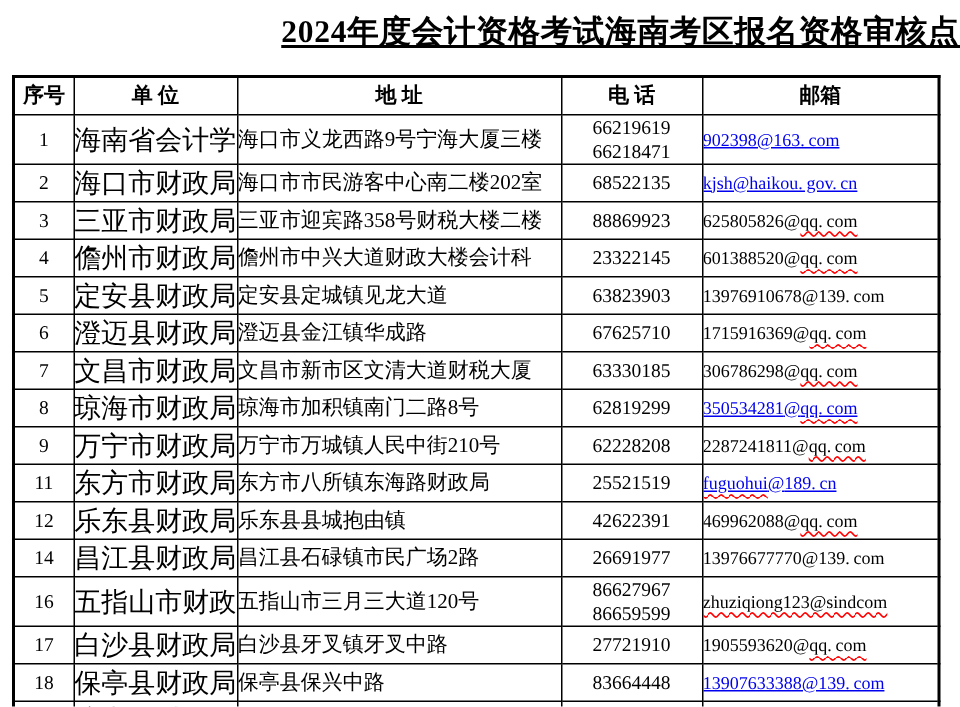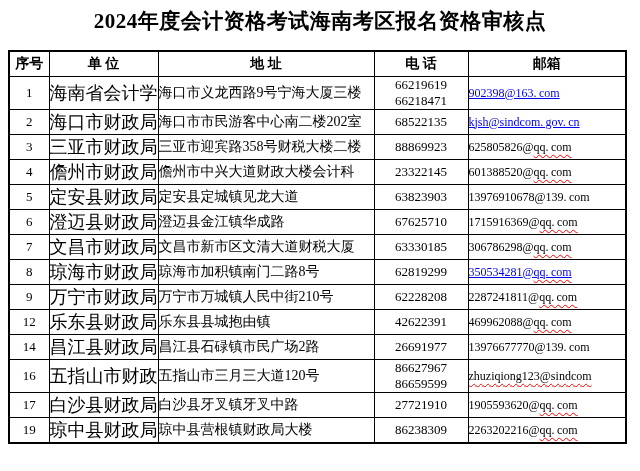--- a/index.html
+++ b/index.html
@@ -3,24 +3,25 @@
 <meta charset="utf-8">
 <style>
   html,body{margin:0;padding:0;background:#ffffff;}
   body{
     width:640px;height:471px;overflow:hidden;
     font-family:"Liberation Serif","DejaVu Serif",serif;
     color:#000;
   }
   .doc-title{
     margin:7px 0 0 0;
-    text-align:center;
+    text-align:right;
     font-size:21px;
     font-weight:bold;
     letter-spacing:0.5px;
+    text-decoration:underline;
   }
   table.review{
     margin:15px 0 0 8px;
     border-collapse:collapse;
     table-layout:fixed;
     width:617px;
     border:2px solid #000;
   }
   table.review th, table.review td{
     border:1px solid #000;
@@ -88,21 +89,21 @@
         </td>
         <td class="c-email"><a class="lnk" href="#">902398@163. com</a></td>
       </tr>
       <tr>
         <td class="c-no">2</td>
         <td class="c-unit">海口市财政局</td>
         <td class="c-addr">海口市市民游客中心南二楼202室</td>
         <td class="c-phone">
           <div>68522135</div>
         </td>
-        <td class="c-email"><a class="lnk" href="#">kjsh@sindcom. gov. cn</a></td>
+        <td class="c-email"><a class="lnk" href="#">kjsh@haikou. gov. cn</a></td>
       </tr>
       <tr>
         <td class="c-no">3</td>
         <td class="c-unit">三亚市财政局</td>
         <td class="c-addr">三亚市迎宾路358号财税大楼二楼</td>
         <td class="c-phone">
           <div>88869923</div>
         </td>
         <td class="c-email"><span><span>625805826</span>@<span class="sq">qq. com</span></span></td>
       </tr>
@@ -152,20 +153,29 @@
         <td class="c-email"><a class="lnk" href="#"><span>350534281</span>@<span class="sq">qq. com</span></a></td>
       </tr>
       <tr>
         <td class="c-no">9</td>
         <td class="c-unit">万宁市财政局</td>
         <td class="c-addr">万宁市万城镇人民中街210号</td>
         <td class="c-phone">
           <div>62228208</div>
         </td>
         <td class="c-email"><span><span>2287241811</span>@<span class="sq">qq. com</span></span></td>
+      </tr>
+      <tr>
+        <td class="c-no">11</td>
+        <td class="c-unit">东方市财政局</td>
+        <td class="c-addr">东方市八所镇东海路财政局</td>
+        <td class="c-phone">
+          <div>25521519</div>
+        </td>
+        <td class="c-email"><a class="lnk" href="#"><span class="sq">fuguohui</span>@<span>189. cn</span></a></td>
       </tr>
       <tr>
         <td class="c-no">12</td>
         <td class="c-unit">乐东县财政局</td>
         <td class="c-addr">乐东县县城抱由镇</td>
         <td class="c-phone">
           <div>42622391</div>
         </td>
         <td class="c-email"><span><span>469962088</span>@<span class="sq">qq. com</span></span></td>
       </tr>
@@ -191,20 +201,29 @@
       <tr>
         <td class="c-no">17</td>
         <td class="c-unit">白沙县财政局</td>
         <td class="c-addr">白沙县牙叉镇牙叉中路</td>
         <td class="c-phone">
           <div>27721910</div>
         </td>
         <td class="c-email"><span><span>1905593620</span>@<span class="sq">qq. com</span></span></td>
       </tr>
       <tr>
+        <td class="c-no">18</td>
+        <td class="c-unit">保亭县财政局</td>
+        <td class="c-addr">保亭县保兴中路</td>
+        <td class="c-phone">
+          <div>83664448</div>
+        </td>
+        <td class="c-email"><a class="lnk" href="#">13907633388@139. com</a></td>
+      </tr>
+      <tr>
         <td class="c-no">19</td>
         <td class="c-unit">琼中县财政局</td>
         <td class="c-addr">琼中县营根镇财政局大楼</td>
         <td class="c-phone">
           <div>86238309</div>
         </td>
         <td class="c-email"><span><span>2263202216</span>@<span class="sq">qq. com</span></span></td>
       </tr>
     </tbody>
 </table>

